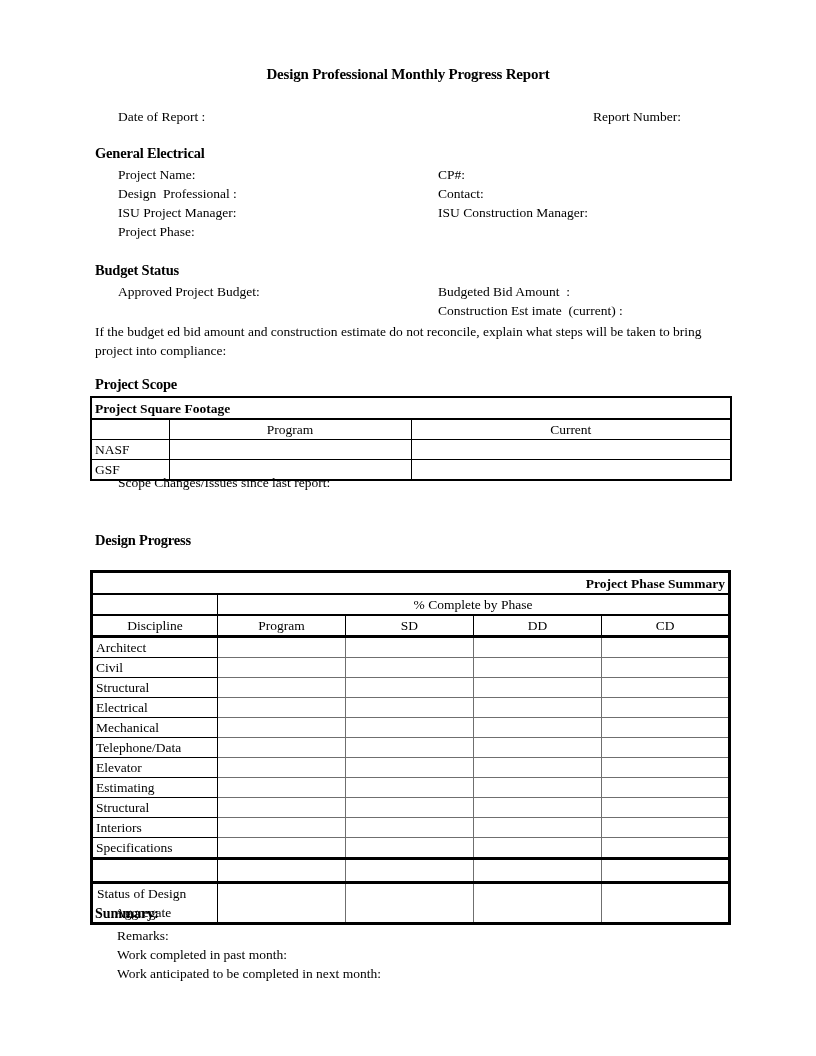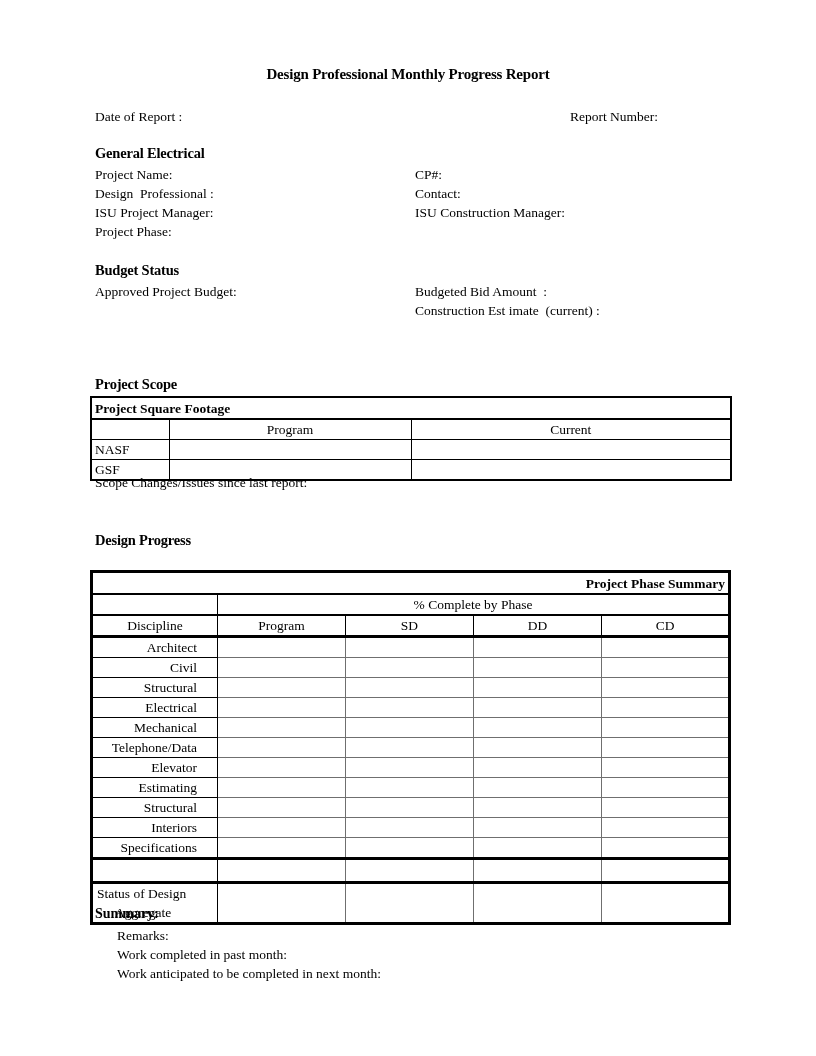--- a/index.html
+++ b/index.html
@@ -34,20 +34,21 @@
     font-weight: bold;
     letter-spacing: -0.2px;
   }
 
   
   .t {
     position: absolute;
     font-size: 13.5px;
     line-height: 14px;
     white-space: pre;
+    margin-left: 23px;
   }
   .h2 {
     position: absolute;
     font-size: 14.5px;
     font-weight: bold;
     line-height: 15px;
     letter-spacing: -0.2px;
     white-space: pre;
   }
   .para {
@@ -114,21 +115,21 @@
   }
   #phase-table .blankcell {
     border-bottom: 2px solid #000;
     border-left: none;
   }
   #phase-table .colhead {
     text-align: center;
     border-bottom: 3px solid #000;
   }
   #phase-table .disc {
-    text-align: right;
+    text-align: left;
     padding-right: 20px;
   }
   #phase-table .cell {
     border-color: #6f6f6f;
   }
   #phase-table tr.last-disc td { border-bottom: 3px solid #000; }
   #phase-table tr.spacer td { border-bottom: 3px solid #000; height: 21px; }
   #phase-table tr.status td { height: 38px; vertical-align: top; }
   #phase-table .status-lbl {
     text-align: left;
@@ -175,20 +176,21 @@
   <div class="t colR" style="top:168px;">CP#:</div>
   <div class="t colR" style="top:187px;">Contact:</div>
   <div class="t colR" style="top:206px;">ISU Construction Manager:</div>
 
   <div class="h2 colL" style="top:263px;">Budget Status</div>
 
   <div class="t colL" style="top:285px;">Approved Project Budget:</div>
   <div class="t colR" style="top:285px;">Budgeted Bid Amount  :</div>
   <div class="t colR" style="top:304px;">Construction Est imate  (current) :</div>
 
+  <div class="para" style="left:95px; top:322px; width:612px;">If the budget ed bid amount  and construction estimate do not reconcile,  explain what steps will be taken to bring project into compliance:</div>
 
   <div class="h2 colL" style="top:377px;">Project Scope</div>
 
   <table class="doc-tbl" id="scope-table">
     <colgroup>
       <col style="width:78px;">
       <col style="width:242px;">
       <col style="width:320px;">
     </colgroup>
     <tbody>

